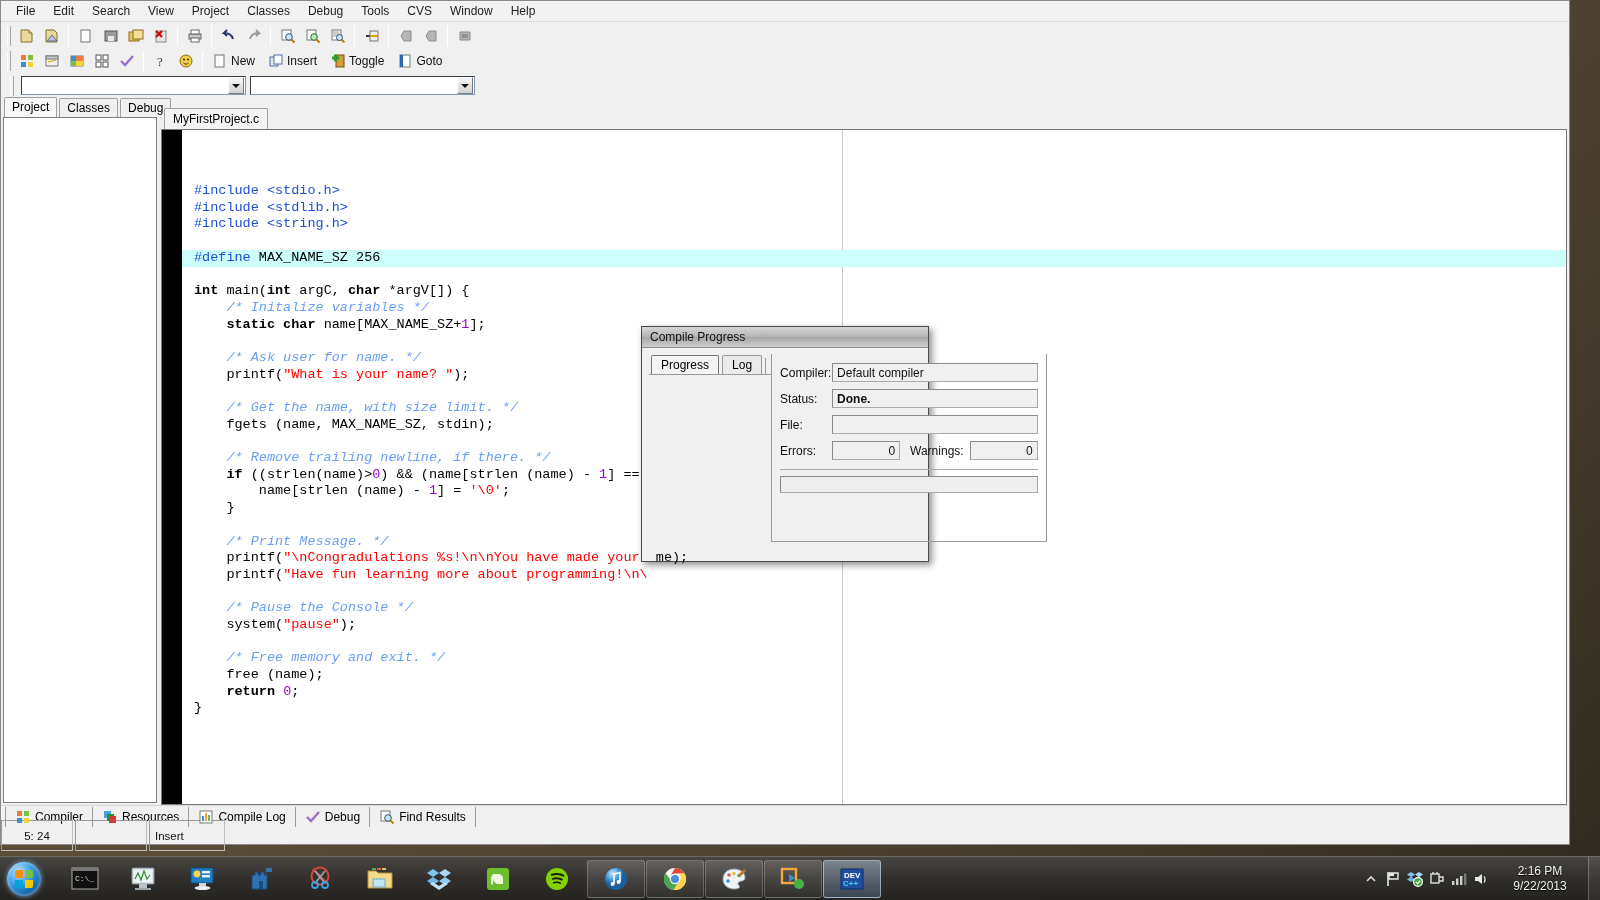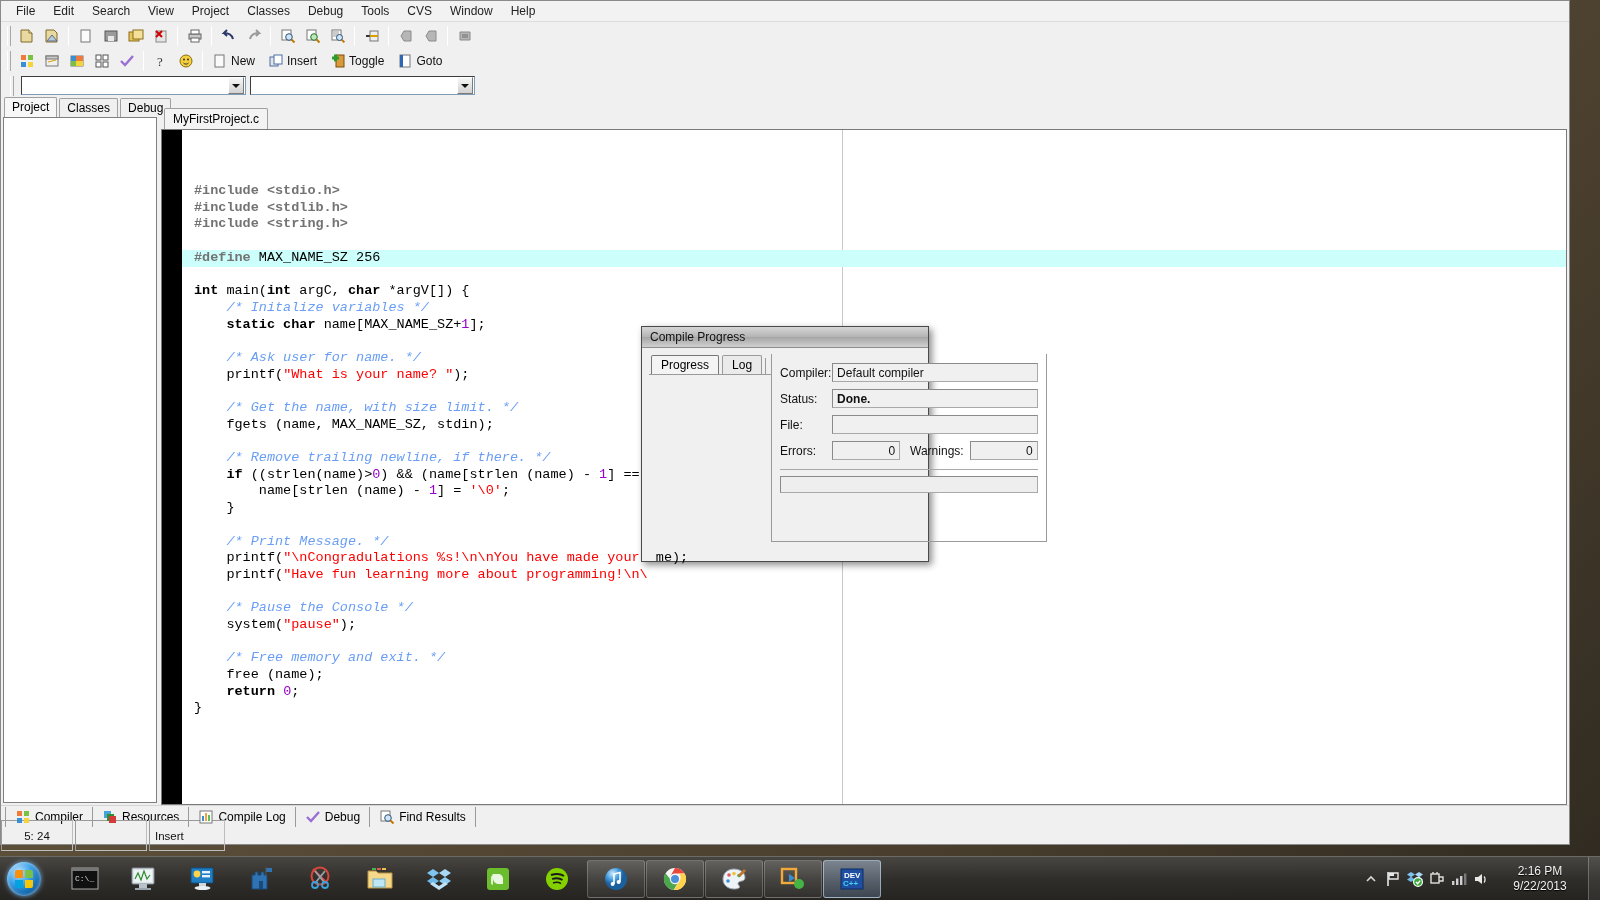--- a/index.html
+++ b/index.html
@@ -124,21 +124,21 @@
   .codearea {
     flex:1; position:relative; background:#fff; overflow:hidden;
     font-family:"Liberation Mono","DejaVu Sans Mono",monospace;
     font-size:13.5px; line-height:16.7px;
     padding:3px 0 0 12px; white-space:pre;
   }
   .rule { position:absolute; top:0; bottom:0; width:1px; background:#c9c9c9; left:660px; }
   .ln { height:16.7px; position:relative; z-index:2; }
   .hl-line { background:#ccfffb; }
   .kw  { color:#000; font-weight:bold; }
-  .pre { color:#737373; font-weight:bold; }
+  .pre { color:#1d4ed8; font-weight:normal; }
   .cmt { color:#6a9ef5; font-style:italic; }
   .str { color:#ff0000; }
   .num { color:#9900cc; }
   .pln { color:#000; }
 
   
   .btabs { height:22px; flex:0 0 22px; display:flex; align-items:center; padding-left:4px; background:#f0f0f0; border-top:1px solid #d6d6d6;text-align:center;}
   .btab { display:flex; align-items:center; gap:4px; font-size:12px; padding:2px 9px; border-right:1px solid #9a9a9a; }
   .btab:first-child { border-left:1px solid #9a9a9a; }
 

